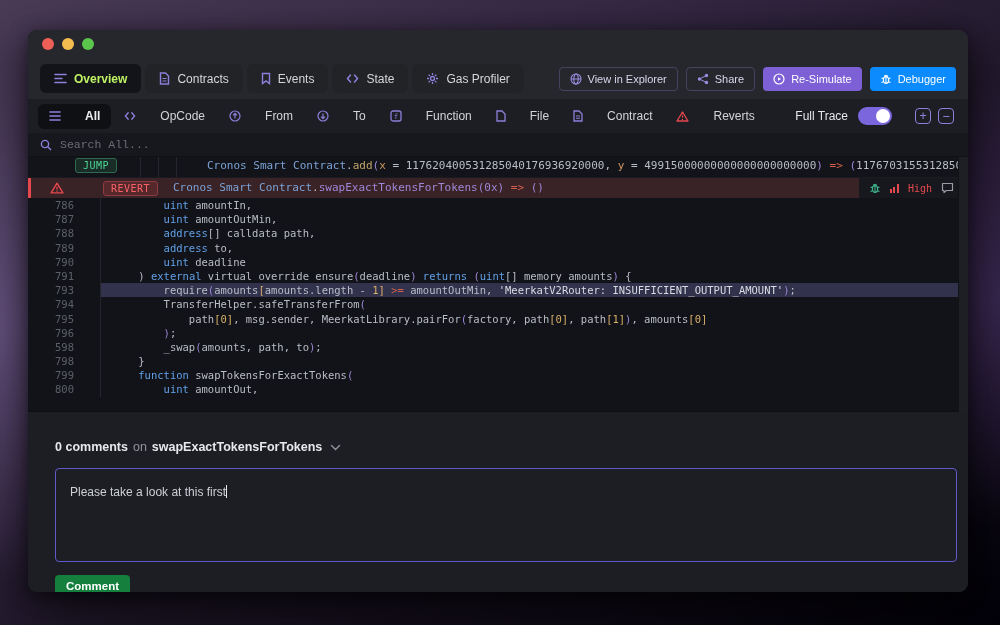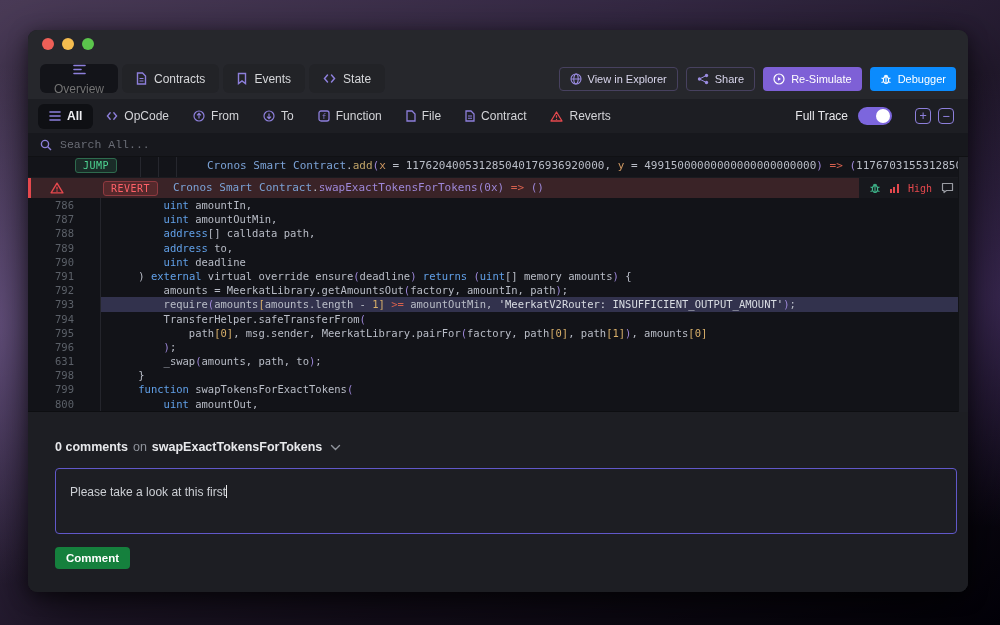--- a/index.html
+++ b/index.html
@@ -19,33 +19,33 @@
     display:flex; flex-direction:column;
   }
   
   .titlebar { height:28px; background:#26272c; display:flex; align-items:center; padding-left:14px; flex:none; }
   .tl { width:12px; height:12px; border-radius:50%; margin-right:8px; }
   .tl.red{ background:#ee5f57; } .tl.yellow{ background:#f5bd4f; } .tl.green{ background:#5bc54c; }
   
   .tabbar { height:41px; background:#26272c; display:flex; align-items:center; padding:0 12px 0 12px; flex:none; }
   .tab { height:29px; display:flex; align-items:center; gap:7px; padding:0 14px; margin-right:4px;
          border-radius:6px; background:#222327; color:#d6d7da; font-size:12px; cursor:pointer; white-space:nowrap; }
-  .tab.active { background:#131419; color:#737373; font-weight:normal;flex-direction:column; }
+  .tab.active { background:#131419; color:#bef264; font-weight:bold; }
   .tab .ic { color:#8d7fdb; display:flex; align-items:center; }
   .spacer { flex:1; }
   .btn { height:24px; display:flex; align-items:center; gap:6px; padding:0 10px; margin-left:8px;
          border-radius:4px; font-size:11px; color:#d8d5ec; cursor:pointer; white-space:nowrap;justify-content:flex-end; }
   .btn.outline { border:1px solid #47415f; background:transparent; }
   .btn.outline .ic { color:#9a8ce0; }
   .btn.purple { background:#7e60d6; color:#fff; }
   .btn.blue { background:#0b8bfd; color:#fff; }
   .btn .ic { display:flex; align-items:center; }
   
   .subbar { height:34px; background:#1d1e23; display:flex; align-items:center; padding:0 14px 0 10px; flex:none; }
-  .chip { height:25px; display:flex; align-items:center; gap:6px; padding:0 11px; margin-right:2px;
+  .chip { height:25px; display:flex; align-items:center; gap:24px; padding:0 11px; margin-right:2px;
           border-radius:6px; color:#d3d4d8; font-size:12px; cursor:pointer; white-space:nowrap; }
   .chip.active { background:#0f1014; color:#efeff2; font-weight:bold; }
   .chip .ic { color:#8d7fdb; display:flex; align-items:center; font-weight:normal; }
   .chip .ic.red { color:#e5484d; }
   .fulltrace { font-size:12px; color:#e6e6ea; margin-right:10px; }
   .toggle { width:34px; height:18px; border-radius:9px; background:#7c66dd; position:relative; cursor:pointer; margin-right:16px; }
   .toggle .knob { position:absolute; right:2px; top:2px; width:14px; height:14px; border-radius:50%; background:#fff; }
   .sqbtn { width:16px; height:16px; border:1.5px solid #8d7fdb; border-radius:4px; color:#8d7fdb;
            display:flex; align-items:center; justify-content:center; font-size:12px; line-height:1; margin-left:7px; cursor:pointer;
            font-family:"DejaVu Sans Mono", monospace; }
@@ -82,21 +82,21 @@
   .cline .ctext { flex:1; border-left:1px solid #24252c; padding-left:12px; color:#c9ced6; }
   .cline.hl .ctext { background:#32324d; }
   .tok-kw{ color:#61a0e8; } .tok-yl{ color:#d9b06a; } .tok-st{ color:#d8dce2; } .tok-sp{}
   .scrolltrack { position:absolute; right:0; top:127px; width:10px; height:255px; background:#1e1f25; border-left:1px solid #121317; }
   
   .comments { flex:none; height:181px; background:#1d1e23; border-top:1px solid #0d0e11; padding:14px 11px 0 27px; }
   .chead { display:flex; align-items:center; font-size:12.5px; color:#e7e8eb; margin:14px 0 14px 0; }
   .chead .b { font-weight:bold; }
   .chead .dim { color:#8f939b; font-weight:normal; margin:0 5px; }
   .chead .chev { color:#8f939b; margin-left:8px; display:flex; }
-  .cbox { height:66px; border:1px solid #6158c9; border-radius:4px; background:#1d1e23; padding:13px 14px; cursor:text; }
+  .cbox { height:94px; border:1px solid #6158c9; border-radius:4px; background:#1d1e23; padding:13px 14px; cursor:text; }
   .cbox .txt { font-size:12px; color:#cdd0d5; }
   .caret { display:inline-block; width:1px; height:13px; background:#e8e8ea; vertical-align:-2px; }
   .commentbtn { margin-top:13px; display:inline-flex; align-items:center; height:22px; padding:0 11px;
                 background:#15803d; color:#fff; font-size:11.5px; font-weight:bold; border:none; border-radius:4px; cursor:pointer;
                 font-family:"Liberation Sans", sans-serif; }
   svg { display:block; }
 </style>
 </head>
 <body>
 
@@ -142,20 +142,29 @@
     <div class="tab">
       <span class="ic">
         <svg width="13" height="11" viewBox="0 0 13 11">
             <g stroke="currentColor" stroke-width="1.5" fill="none" stroke-linecap="round">
               <path d="M4.5 2 1.5 5.5 4.5 9"></path>
               <path d="M8.5 2 11.5 5.5 8.5 9"></path>
             </g>
           </svg>
       </span>
       <span>State</span>
+    </div>
+    <div class="tab">
+      <span class="ic">
+        <svg width="13" height="13" viewBox="0 0 13 13">
+            <circle cx="6.5" cy="6.5" r="2" fill="none" stroke="currentColor" stroke-width="1.3"></circle>
+            <path d="M6.5 1v2M6.5 10v2M1 6.5h2M10 6.5h2M2.6 2.6l1.4 1.4M9 9l1.4 1.4M10.4 2.6 9 4M4 9l-1.4 1.4" stroke="currentColor" stroke-width="1.3"></path>
+          </svg>
+      </span>
+      <span>Gas Profiler</span>
     </div>
     <div class="spacer"></div>
     <div class="btn outline">
       <span class="ic">
         <svg width="12" height="12" viewBox="0 0 12 12">
             <g fill="none" stroke="currentColor" stroke-width="1.1">
               <circle cx="6" cy="6" r="5"></circle>
               <ellipse cx="6" cy="6" rx="2.2" ry="5"></ellipse>
               <line x1="1" y1="6" x2="11" y2="6"></line>
             </g>
@@ -339,26 +348,25 @@
   </div>
 
   <div class="code">
     <div id="code-lines">
         <div class="cline"><span class="ln">786</span><span class="ctext"><span class="tok-sp">        </span><span class="tok-kw">uint</span><span class="tok-pl"> amountIn,</span></span></div>
         <div class="cline"><span class="ln">787</span><span class="ctext"><span class="tok-sp">        </span><span class="tok-kw">uint</span><span class="tok-pl"> amountOutMin,</span></span></div>
         <div class="cline"><span class="ln">788</span><span class="ctext"><span class="tok-sp">        </span><span class="tok-kw">address</span><span class="tok-pl">[] calldata path,</span></span></div>
         <div class="cline"><span class="ln">789</span><span class="ctext"><span class="tok-sp">        </span><span class="tok-kw">address</span><span class="tok-pl"> to,</span></span></div>
         <div class="cline"><span class="ln">790</span><span class="ctext"><span class="tok-sp">        </span><span class="tok-kw">uint</span><span class="tok-pl"> deadline</span></span></div>
         <div class="cline"><span class="ln">791</span><span class="ctext"><span class="tok-sp">    </span><span class="tok-pl">) </span><span class="tok-kw">external</span><span class="tok-pl"> virtual override ensure</span><span class="tok-pv">(</span><span class="tok-pl">deadline</span><span class="tok-pv">)</span><span class="tok-pl"> </span><span class="tok-kw">returns</span><span class="tok-pl"> </span><span class="tok-pv">(</span><span class="tok-kw">uint</span><span class="tok-pl">[] memory amounts</span><span class="tok-pv">)</span><span class="tok-pl"> {</span></span></div>
-        <div class="cline"><span class="ln">792</span><span class="ctext"><span class="tok-sp">        </span><span class="tok-pl">amounts = MeerkatLibrary.getAmountsOut</span><span class="tok-pv">(</span><span class="tok-pl">factory, amountIn, path</span><span class="tok-pv">)</span><span class="tok-pl">;</span></span></div>
         <div class="cline hl"><span class="ln">793</span><span class="ctext"><span class="tok-sp">        </span><span class="tok-pl">require</span><span class="tok-pv">(</span><span class="tok-pl">amounts</span><span class="tok-yl">[</span><span class="tok-pl">amounts.length - </span><span class="tok-yl">1]</span><span class="tok-op"> &gt;=</span><span class="tok-pl"> amountOutMin, </span><span class="tok-st">'MeerkatV2Router: INSUFFICIENT_OUTPUT_AMOUNT'</span><span class="tok-pv">)</span><span class="tok-pl">;</span></span></div>
         <div class="cline"><span class="ln">794</span><span class="ctext"><span class="tok-sp">        </span><span class="tok-pl">TransferHelper.safeTransferFrom</span><span class="tok-pv">(</span></span></div>
         <div class="cline"><span class="ln">795</span><span class="ctext"><span class="tok-sp">            </span><span class="tok-pl">path</span><span class="tok-yl">[0]</span><span class="tok-pl">, msg.sender, MeerkatLibrary.pairFor</span><span class="tok-pv">(</span><span class="tok-pl">factory, path</span><span class="tok-yl">[0]</span><span class="tok-pl">, path</span><span class="tok-yl">[1]</span><span class="tok-pv">)</span><span class="tok-pl">, amounts</span><span class="tok-yl">[0]</span></span></div>
         <div class="cline"><span class="ln">796</span><span class="ctext"><span class="tok-sp">        </span><span class="tok-pv">)</span><span class="tok-pl">;</span></span></div>
-        <div class="cline"><span class="ln">631</span><span class="ctext"><span class="tok-sp">        </span><span class="tok-pl">_swap</span><span class="tok-pv">(</span><span class="tok-pl">amounts, path, to</span><span class="tok-pv">)</span><span class="tok-pl">;</span></span></div>
+        <div class="cline"><span class="ln">598</span><span class="ctext"><span class="tok-sp">        </span><span class="tok-pl">_swap</span><span class="tok-pv">(</span><span class="tok-pl">amounts, path, to</span><span class="tok-pv">)</span><span class="tok-pl">;</span></span></div>
         <div class="cline"><span class="ln">798</span><span class="ctext"><span class="tok-sp">    </span><span class="tok-pl">}</span></span></div>
         <div class="cline"><span class="ln">799</span><span class="ctext"><span class="tok-sp">    </span><span class="tok-kw">function</span><span class="tok-pl"> swapTokensForExactTokens</span><span class="tok-pv">(</span></span></div>
         <div class="cline"><span class="ln">800</span><span class="ctext"><span class="tok-sp">        </span><span class="tok-kw">uint</span><span class="tok-pl"> amountOut,</span></span></div>
       </div>
   </div>
 
   <div class="comments">
     <div class="chead">
       <span class="b">0 comments</span>
       <span class="dim">on</span>

